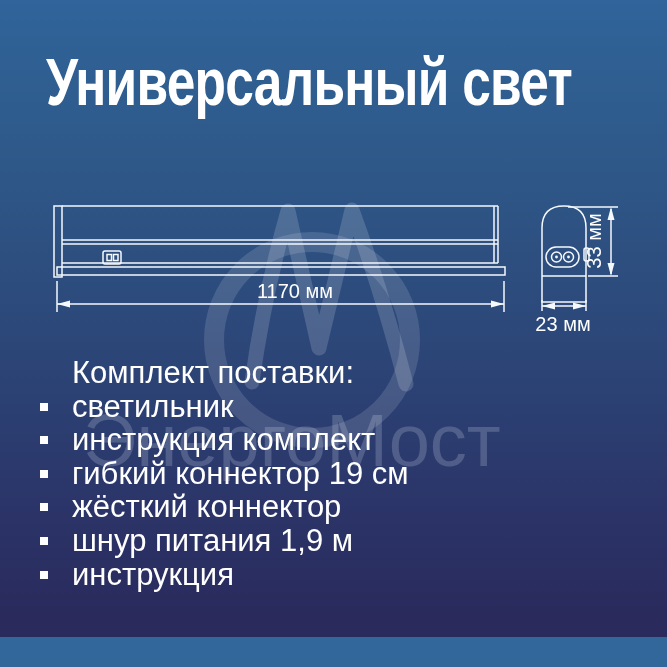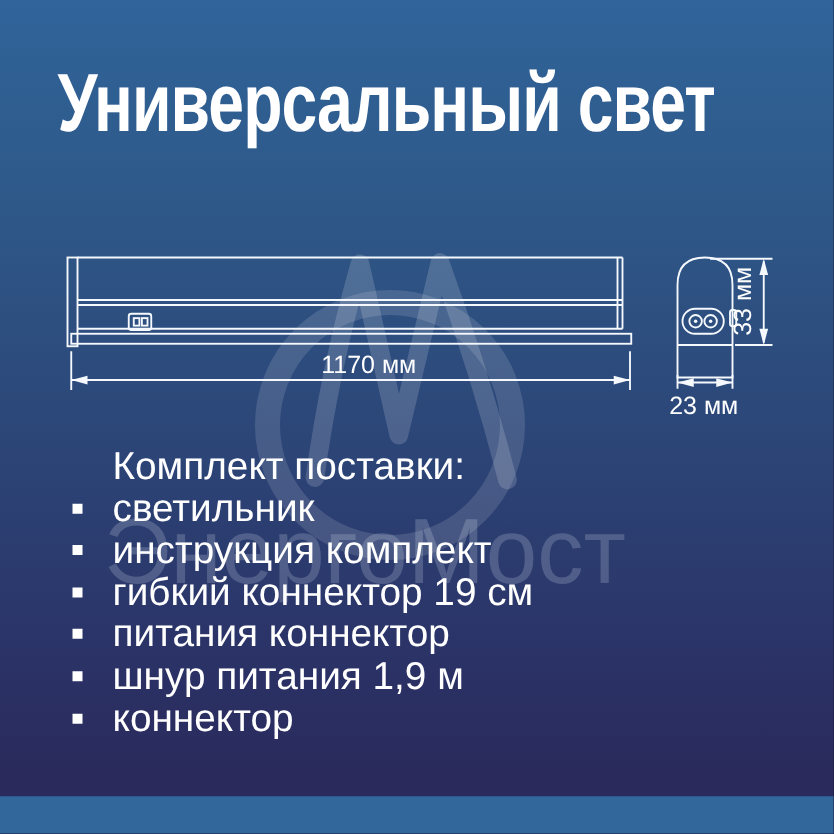--- a/index.html
+++ b/index.html
@@ -15,21 +15,21 @@
     transform:scaleX(0.78); transform-origin:left top;
   }
   .watermark { position:absolute; left:0; top:0; pointer-events:none; }
   .diagram   { position:absolute; left:0; top:0; }
   .diagram path, .diagram rect, .diagram circle, .diagram line {
     stroke:#F5F9FD; stroke-width:1.5; fill:none;
   }
   .diagram .arrow { fill:#F5F9FD; stroke:none; }
   .diagram .dot   { fill:#F5F9FD; stroke:none; }
   .diagram text { fill:#FFFFFF; font-family:"Liberation Sans",sans-serif; font-size:20px; }
-  .package { position:absolute; left:90px; top:356px; color:#FFFFFF; font-size:31px; line-height:33.6px; }
+  .package { position:absolute; left:72px; top:356px; color:#FFFFFF; font-size:31px; line-height:33.6px; }
   .package h2 { margin:0; font-size:31px; font-weight:normal; line-height:33.6px; }
   .package ul { margin:0; padding:0; list-style:none; }
   .package li { position:relative; white-space:nowrap; }
   .package .bullet { position:absolute; left:-32px; top:13px; width:8px; height:8px; background:#FFFFFF; }
   .wm-text { font-family:"Liberation Sans",sans-serif; font-size:74px; fill:rgba(230,238,248,0.20); }
 </style>
 </head>
 <body>
 
 <div class="poster">
@@ -98,20 +98,20 @@
       <text x="563" y="331" text-anchor="middle">23 мм</text>
     </g>
   </svg>
 
   <section class="package">
     <h2>Комплект поставки:</h2>
     <ul>
       <li><span class="bullet"></span><span>светильник</span></li>
       <li><span class="bullet"></span><span>инструкция комплект</span></li>
       <li><span class="bullet"></span><span>гибкий коннектор 19 см</span></li>
-      <li><span class="bullet"></span><span>питания коннектор</span></li>
+      <li><span class="bullet"></span><span>жёсткий коннектор</span></li>
       <li><span class="bullet"></span><span>шнур питания 1,9 м</span></li>
-      <li><span class="bullet"></span><span>коннектор</span></li>
+      <li><span class="bullet"></span><span>инструкция</span></li>
     </ul>
   </section>
 
   <div class="footer-bar"></div>
 </div>
 
 </body></html>

